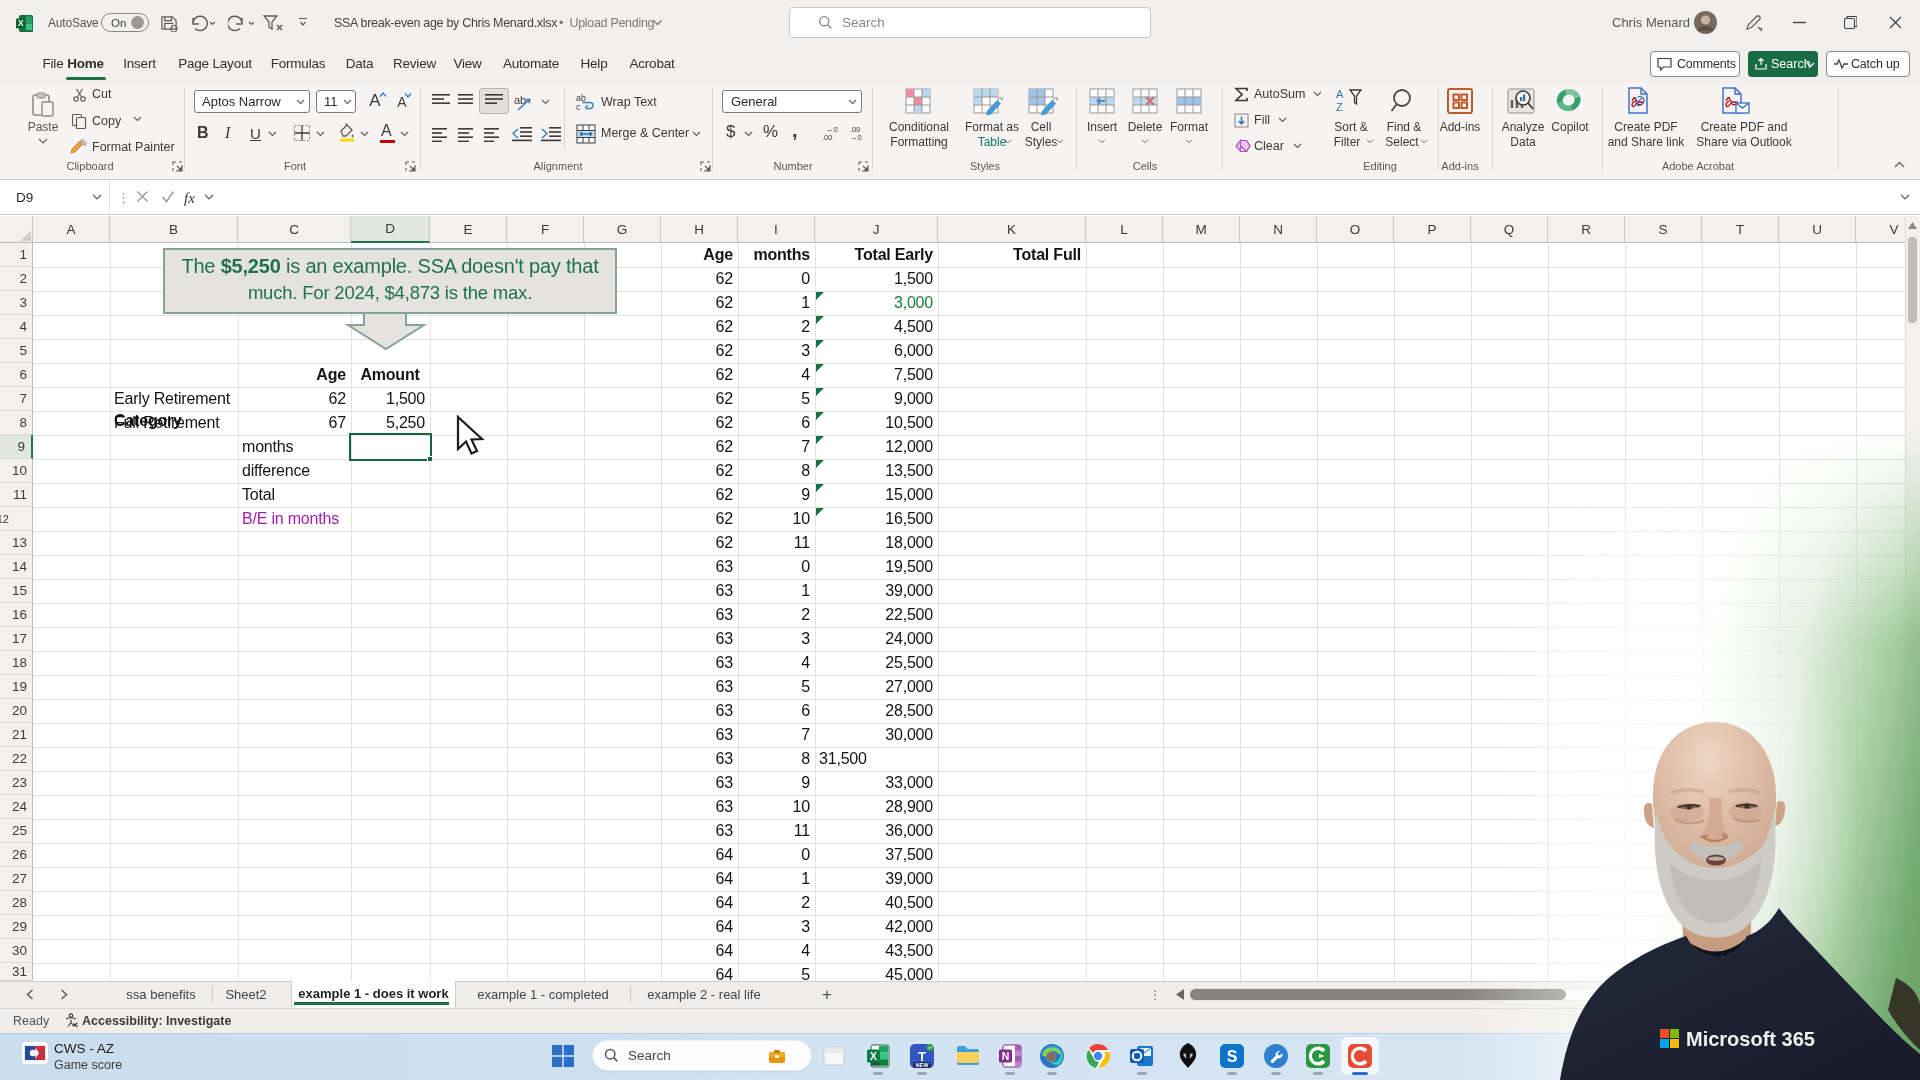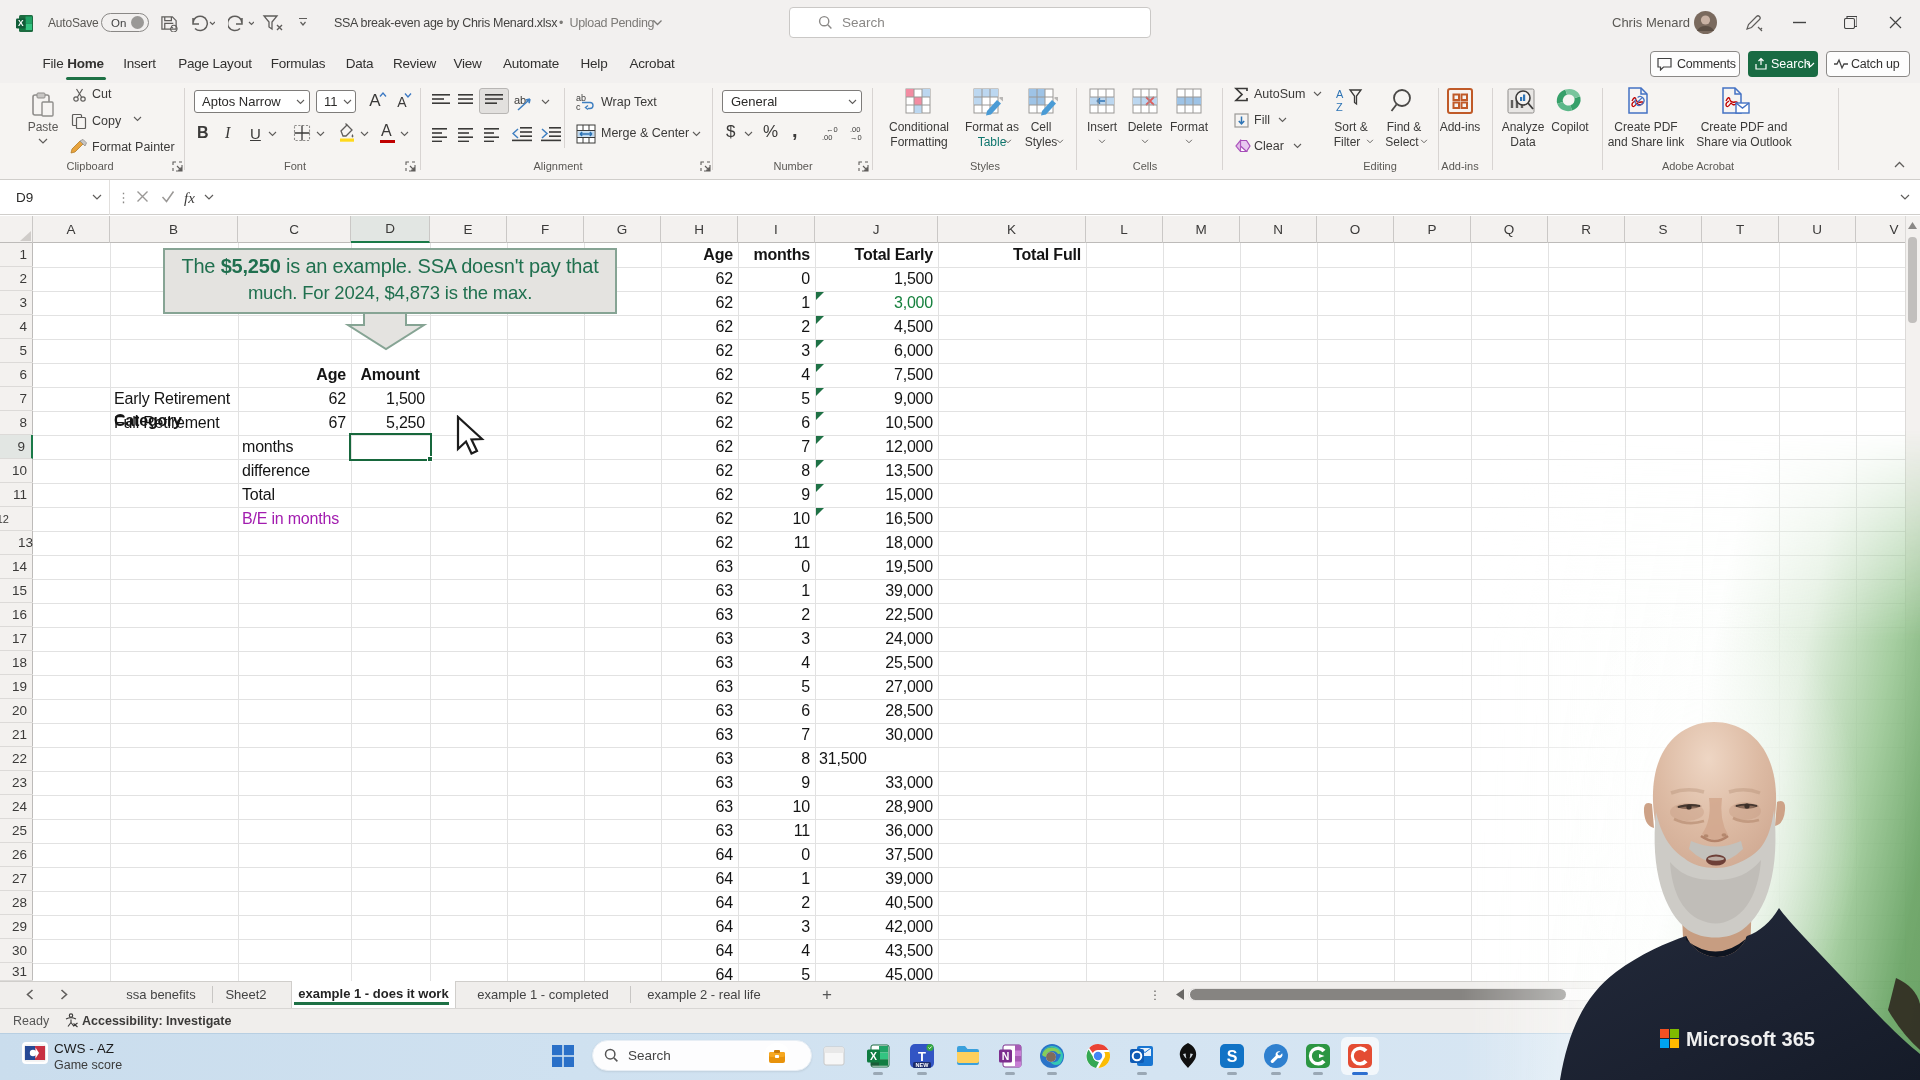--- a/index.html
+++ b/index.html
@@ -513,21 +513,21 @@
 <div class="ab" style="left:0px;top:291px;width:33px;height:24px;font-size:13.5px;color:#3b3a39;justify-content:flex-end;padding-right:6px;display:flex;align-items:center;border-bottom:1px solid #dcdad8;">3</div>
 <div class="ab" style="left:0px;top:315px;width:33px;height:24px;font-size:13.5px;color:#3b3a39;justify-content:flex-end;padding-right:6px;display:flex;align-items:center;border-bottom:1px solid #dcdad8;">4</div>
 <div class="ab" style="left:0px;top:339px;width:33px;height:24px;font-size:13.5px;color:#3b3a39;justify-content:flex-end;padding-right:6px;display:flex;align-items:center;border-bottom:1px solid #dcdad8;">5</div>
 <div class="ab" style="left:0px;top:363px;width:33px;height:24px;font-size:13.5px;color:#3b3a39;justify-content:flex-end;padding-right:6px;display:flex;align-items:center;border-bottom:1px solid #dcdad8;">6</div>
 <div class="ab" style="left:0px;top:387px;width:33px;height:24px;font-size:13.5px;color:#3b3a39;justify-content:flex-end;padding-right:6px;display:flex;align-items:center;border-bottom:1px solid #dcdad8;">7</div>
 <div class="ab" style="left:0px;top:411px;width:33px;height:24px;font-size:13.5px;color:#3b3a39;justify-content:flex-end;padding-right:6px;display:flex;align-items:center;border-bottom:1px solid #dcdad8;">8</div>
 <div class="ab" style="left:0px;top:435px;width:33px;height:24px;background:#e2e6e3;border-right:2px solid #1a7a48;font-size:13.5px;color:#3b3a39;justify-content:flex-end;padding-right:6px;display:flex;align-items:center;border-bottom:1px solid #dcdad8;">9</div>
 <div class="ab" style="left:0px;top:459px;width:33px;height:24px;font-size:13.5px;color:#3b3a39;justify-content:flex-end;padding-right:6px;display:flex;align-items:center;border-bottom:1px solid #dcdad8;">10</div>
 <div class="ab" style="left:0px;top:483px;width:33px;height:24px;font-size:13.5px;color:#3b3a39;justify-content:flex-end;padding-right:6px;display:flex;align-items:center;border-bottom:1px solid #dcdad8;">11</div>
 <div class="ab" style="left:0px;top:507px;width:33px;height:24px;font-size:11px;color:#3b3a39;justify-content:flex-end;padding-right:24px;display:flex;align-items:center;border-bottom:1px solid #dcdad8;">12</div>
-<div class="ab" style="left:0px;top:531px;width:33px;height:24px;font-size:13.5px;color:#3b3a39;justify-content:flex-end;display:flex;align-items:center;border-bottom:1px solid #dcdad8;">13</div>
+<div class="ab" style="left:0px;top:531px;width:33px;height:24px;font-size:13.5px;color:#3b3a39;justify-content:flex-end;padding-right:6px;display:flex;align-items:center;border-bottom:1px solid #dcdad8;">13</div>
 <div class="ab" style="left:0px;top:555px;width:33px;height:24px;font-size:13.5px;color:#3b3a39;justify-content:flex-end;padding-right:6px;display:flex;align-items:center;border-bottom:1px solid #dcdad8;">14</div>
 <div class="ab" style="left:0px;top:579px;width:33px;height:24px;font-size:13.5px;color:#3b3a39;justify-content:flex-end;padding-right:6px;display:flex;align-items:center;border-bottom:1px solid #dcdad8;">15</div>
 <div class="ab" style="left:0px;top:603px;width:33px;height:24px;font-size:13.5px;color:#3b3a39;justify-content:flex-end;padding-right:6px;display:flex;align-items:center;border-bottom:1px solid #dcdad8;">16</div>
 <div class="ab" style="left:0px;top:627px;width:33px;height:24px;font-size:13.5px;color:#3b3a39;justify-content:flex-end;padding-right:6px;display:flex;align-items:center;border-bottom:1px solid #dcdad8;">17</div>
 <div class="ab" style="left:0px;top:651px;width:33px;height:24px;font-size:13.5px;color:#3b3a39;justify-content:flex-end;padding-right:6px;display:flex;align-items:center;border-bottom:1px solid #dcdad8;">18</div>
 <div class="ab" style="left:0px;top:675px;width:33px;height:24px;font-size:13.5px;color:#3b3a39;justify-content:flex-end;padding-right:6px;display:flex;align-items:center;border-bottom:1px solid #dcdad8;">19</div>
 <div class="ab" style="left:0px;top:699px;width:33px;height:24px;font-size:13.5px;color:#3b3a39;justify-content:flex-end;padding-right:6px;display:flex;align-items:center;border-bottom:1px solid #dcdad8;">20</div>
 <div class="ab" style="left:0px;top:723px;width:33px;height:24px;font-size:13.5px;color:#3b3a39;justify-content:flex-end;padding-right:6px;display:flex;align-items:center;border-bottom:1px solid #dcdad8;">21</div>
 <div class="ab" style="left:0px;top:747px;width:33px;height:24px;font-size:13.5px;color:#3b3a39;justify-content:flex-end;padding-right:6px;display:flex;align-items:center;border-bottom:1px solid #dcdad8;">22</div>
 <div class="ab" style="left:0px;top:771px;width:33px;height:24px;font-size:13.5px;color:#3b3a39;justify-content:flex-end;padding-right:6px;display:flex;align-items:center;border-bottom:1px solid #dcdad8;">23</div>

